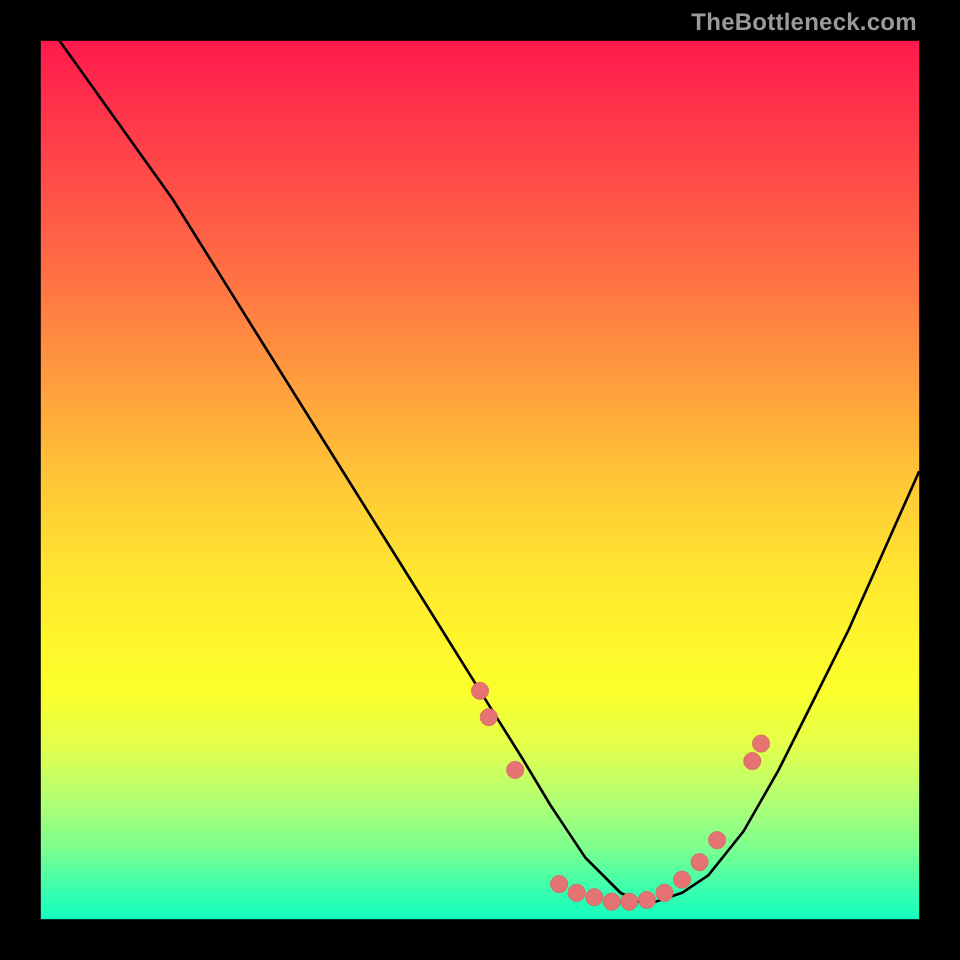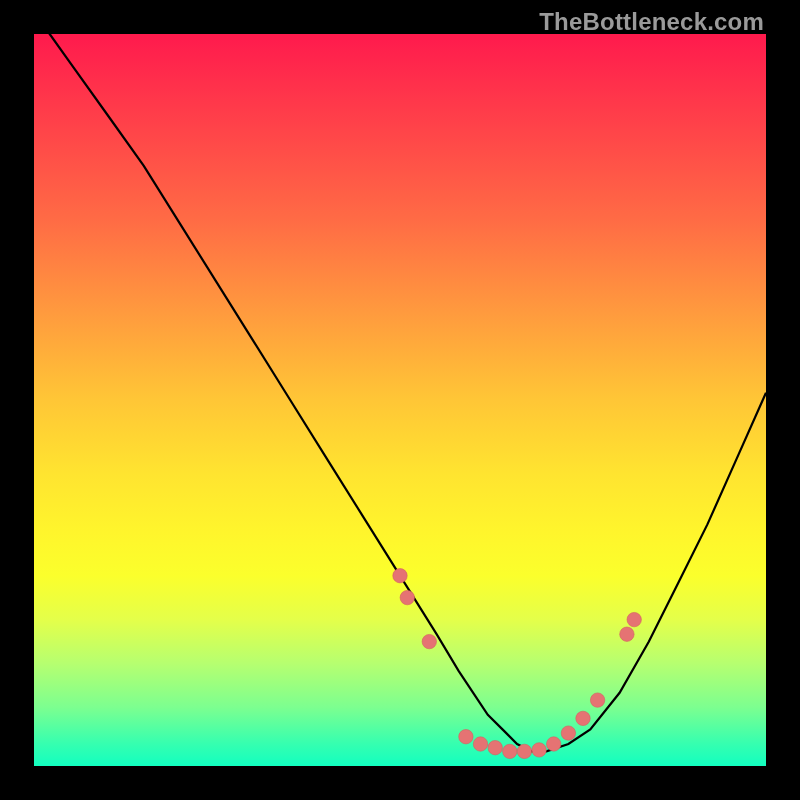--- a/index.html
+++ b/index.html
@@ -30,21 +30,21 @@
       #b6ff70 86%,
       #7cff90 92%,
       #35ffb0 97%,
       #12ffc0 100%);
   }
   .watermark {
     position: absolute;
     top: 8px;
     right: 36px;
     color: #9a9a9a;
-    font-size: 24px;
+    font-size: 20px;
     font-weight: 600;
     letter-spacing: 0.2px;
     user-select: none;
   }
   svg.plot {
     position: absolute;
     left: 34px;
     top: 34px;
     width: 732px;
     height: 732px;

